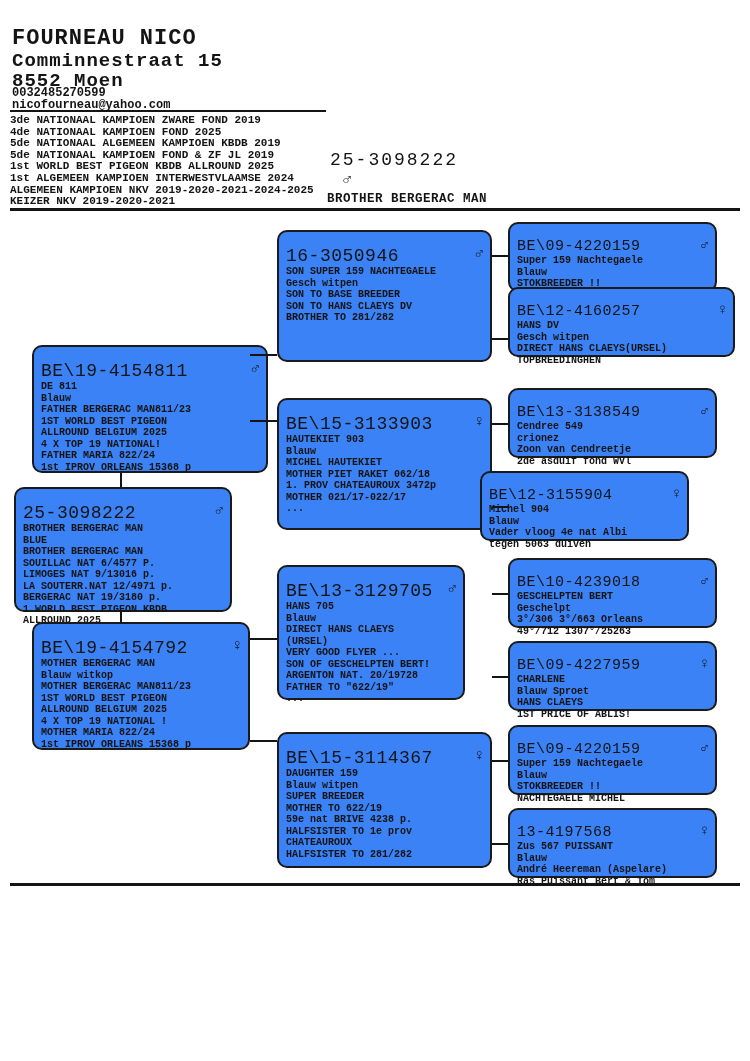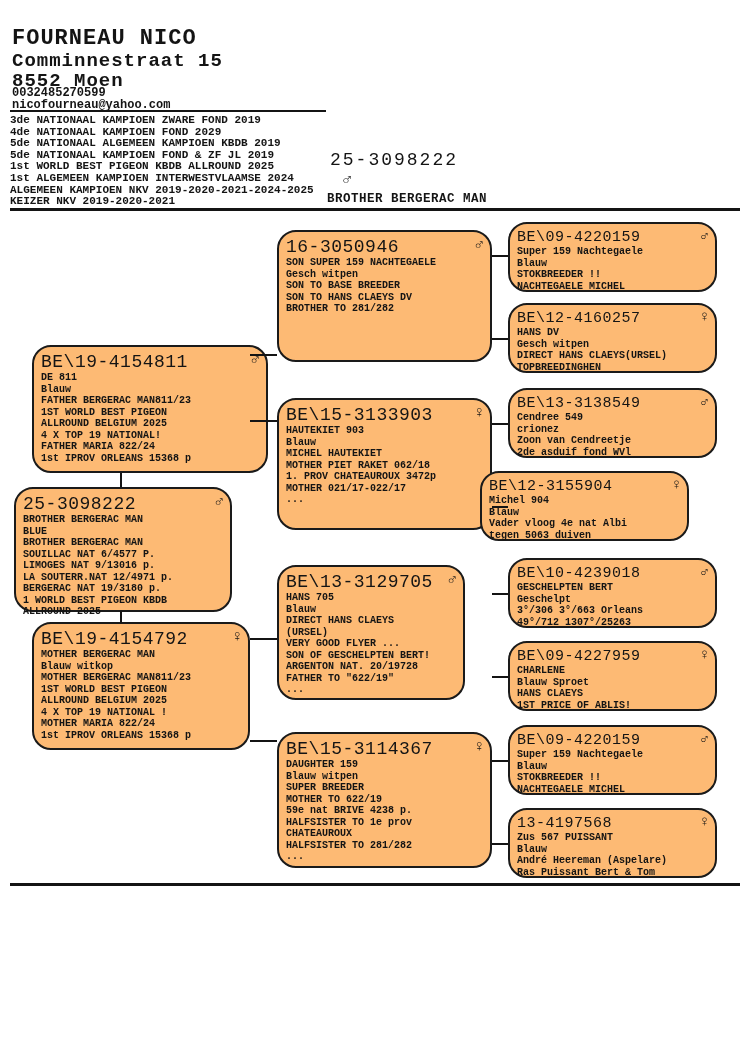--- a/index.html
+++ b/index.html
@@ -16,22 +16,22 @@
   .email        { position:absolute; left:12px; top:98px;  font-size:12px; font-weight:bold; white-space:nowrap; }
   .achievements { position:absolute; left:10px; top:115px; font-size:11px; font-weight:bold; line-height:11.6px; white-space:nowrap; }
   
   .title-ring   { position:absolute; left:330px; top:150px; font-size:18px; letter-spacing:2px; white-space:nowrap; }
   .title-sex    { position:absolute; left:342px; top:170px; font-size:17px; }
   .title-name   { position:absolute; left:327px; top:192px; font-size:12.5px; font-weight:bold; letter-spacing:0.5px; white-space:nowrap; }
   
   .hline, .vline { position:absolute; background:#141414; }
   
   .box {
-    position:absolute; background:#fdba74; border:2px solid #1a1a1a; border-radius:19px;
-    box-sizing:border-box; padding:5px 6px 2px 7px;
+    position:absolute; background:#3b82f6; border:2px solid #1a1a1a; border-radius:10px;
+    box-sizing:border-box; padding:14px 6px 2px 7px;
   }
   .box-head { display:flex; justify-content:space-between; align-items:flex-start; }
   .ring { font-size:18px; letter-spacing:0.5px; white-space:nowrap; }
   .box.small .ring { font-size:15px; }
   .sex  { font-size:16px; line-height:1.1; }
   .box.small .sex { font-size:15px; }
   .blines .bline { font-size:10px; font-weight:bold; line-height:11.5px; white-space:nowrap; }
 </style>
 </head>
 <body>
@@ -40,21 +40,21 @@
 
   <div class="owner-name">FOURNEAU NICO</div>
   <div class="addr1">Comminnestraat 15</div>
   <div class="addr2">8552 Moen</div>
   <div class="phone">0032485270599</div>
   <div class="email">nicofourneau@yahoo.com</div>
   <div class="hline" style="left:10px; top:110px; width:316px; height:2px;"></div>
 
   <div class="achievements">
       <div class="bline">3de NATIONAAL KAMPIOEN ZWARE FOND 2019</div>
-      <div class="bline">4de NATIONAAL KAMPIOEN FOND 2029</div>
+      <div class="bline">4de NATIONAAL KAMPIOEN FOND 2025</div>
       <div class="bline">5de NATIONAAL ALGEMEEN KAMPIOEN KBDB 2019</div>
       <div class="bline">5de NATIONAAL KAMPIOEN FOND &amp; ZF JL 2019</div>
       <div class="bline">1st WORLD BEST PIGEON KBDB ALLROUND 2025</div>
       <div class="bline">1st ALGEMEEN KAMPIOEN INTERWESTVLAAMSE 2024</div>
       <div class="bline">ALGEMEEN KAMPIOEN NKV 2019-2020-2021-2024-2025</div>
       <div class="bline">KEIZER NKV 2019-2020-2021</div>
     </div>
 
   <div class="title-ring">25-3098222</div>
   <div class="title-sex">♂</div>
@@ -186,21 +186,21 @@
       <span class="sex">♂</span>
     </div>
     <div class="blines">
         <div class="bline">Super 159 Nachtegaele</div>
         <div class="bline">Blauw</div>
         <div class="bline">STOKBREEDER !!</div>
         <div class="bline">NACHTEGAELE MICHEL</div>
       </div>
   </div>
 
-  <div class="box small" style="left:508px; top:303px; width:209px; height:70px;">
+  <div class="box small" style="left:508px; top:287px; width:227px; height:70px;">
     <div class="box-head">
       <span class="ring">BE\12-4160257</span>
       <span class="sex">♀</span>
     </div>
     <div class="blines">
         <div class="bline">HANS DV</div>
         <div class="bline">Gesch witpen</div>
         <div class="bline">DIRECT HANS CLAEYS(URSEL)</div>
         <div class="bline">TOPBREEDINGHEN</div>
       </div>

